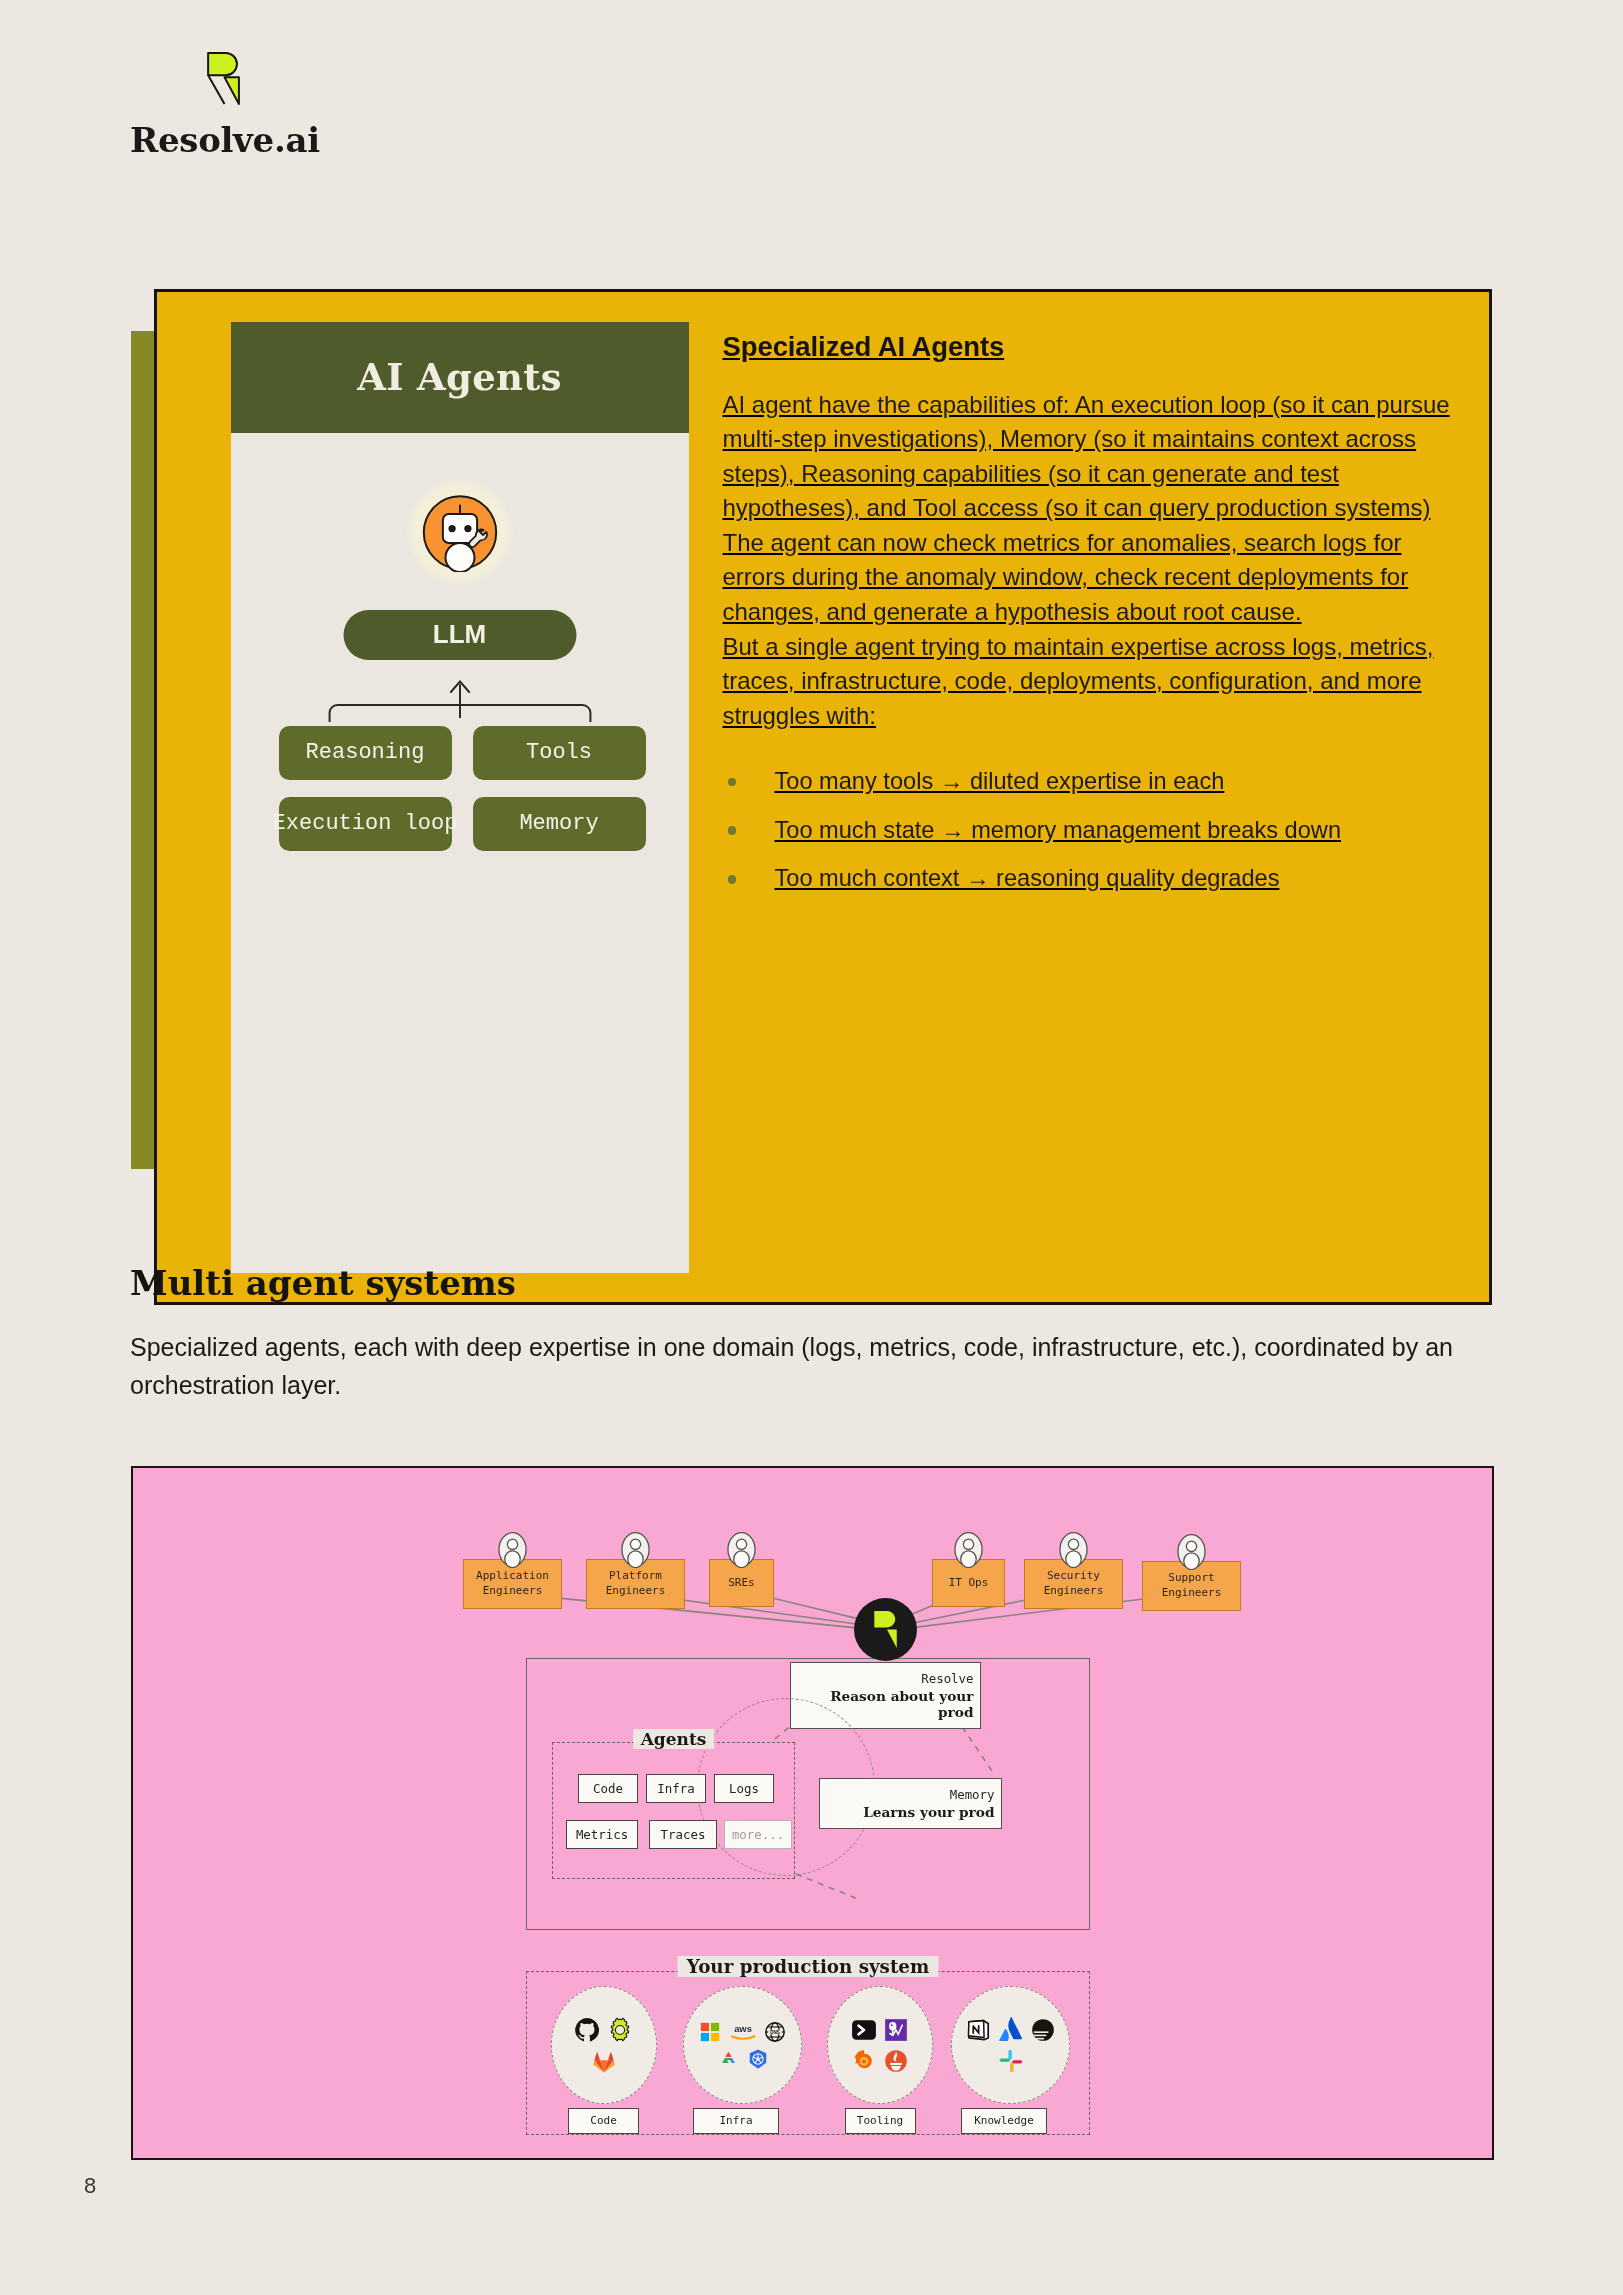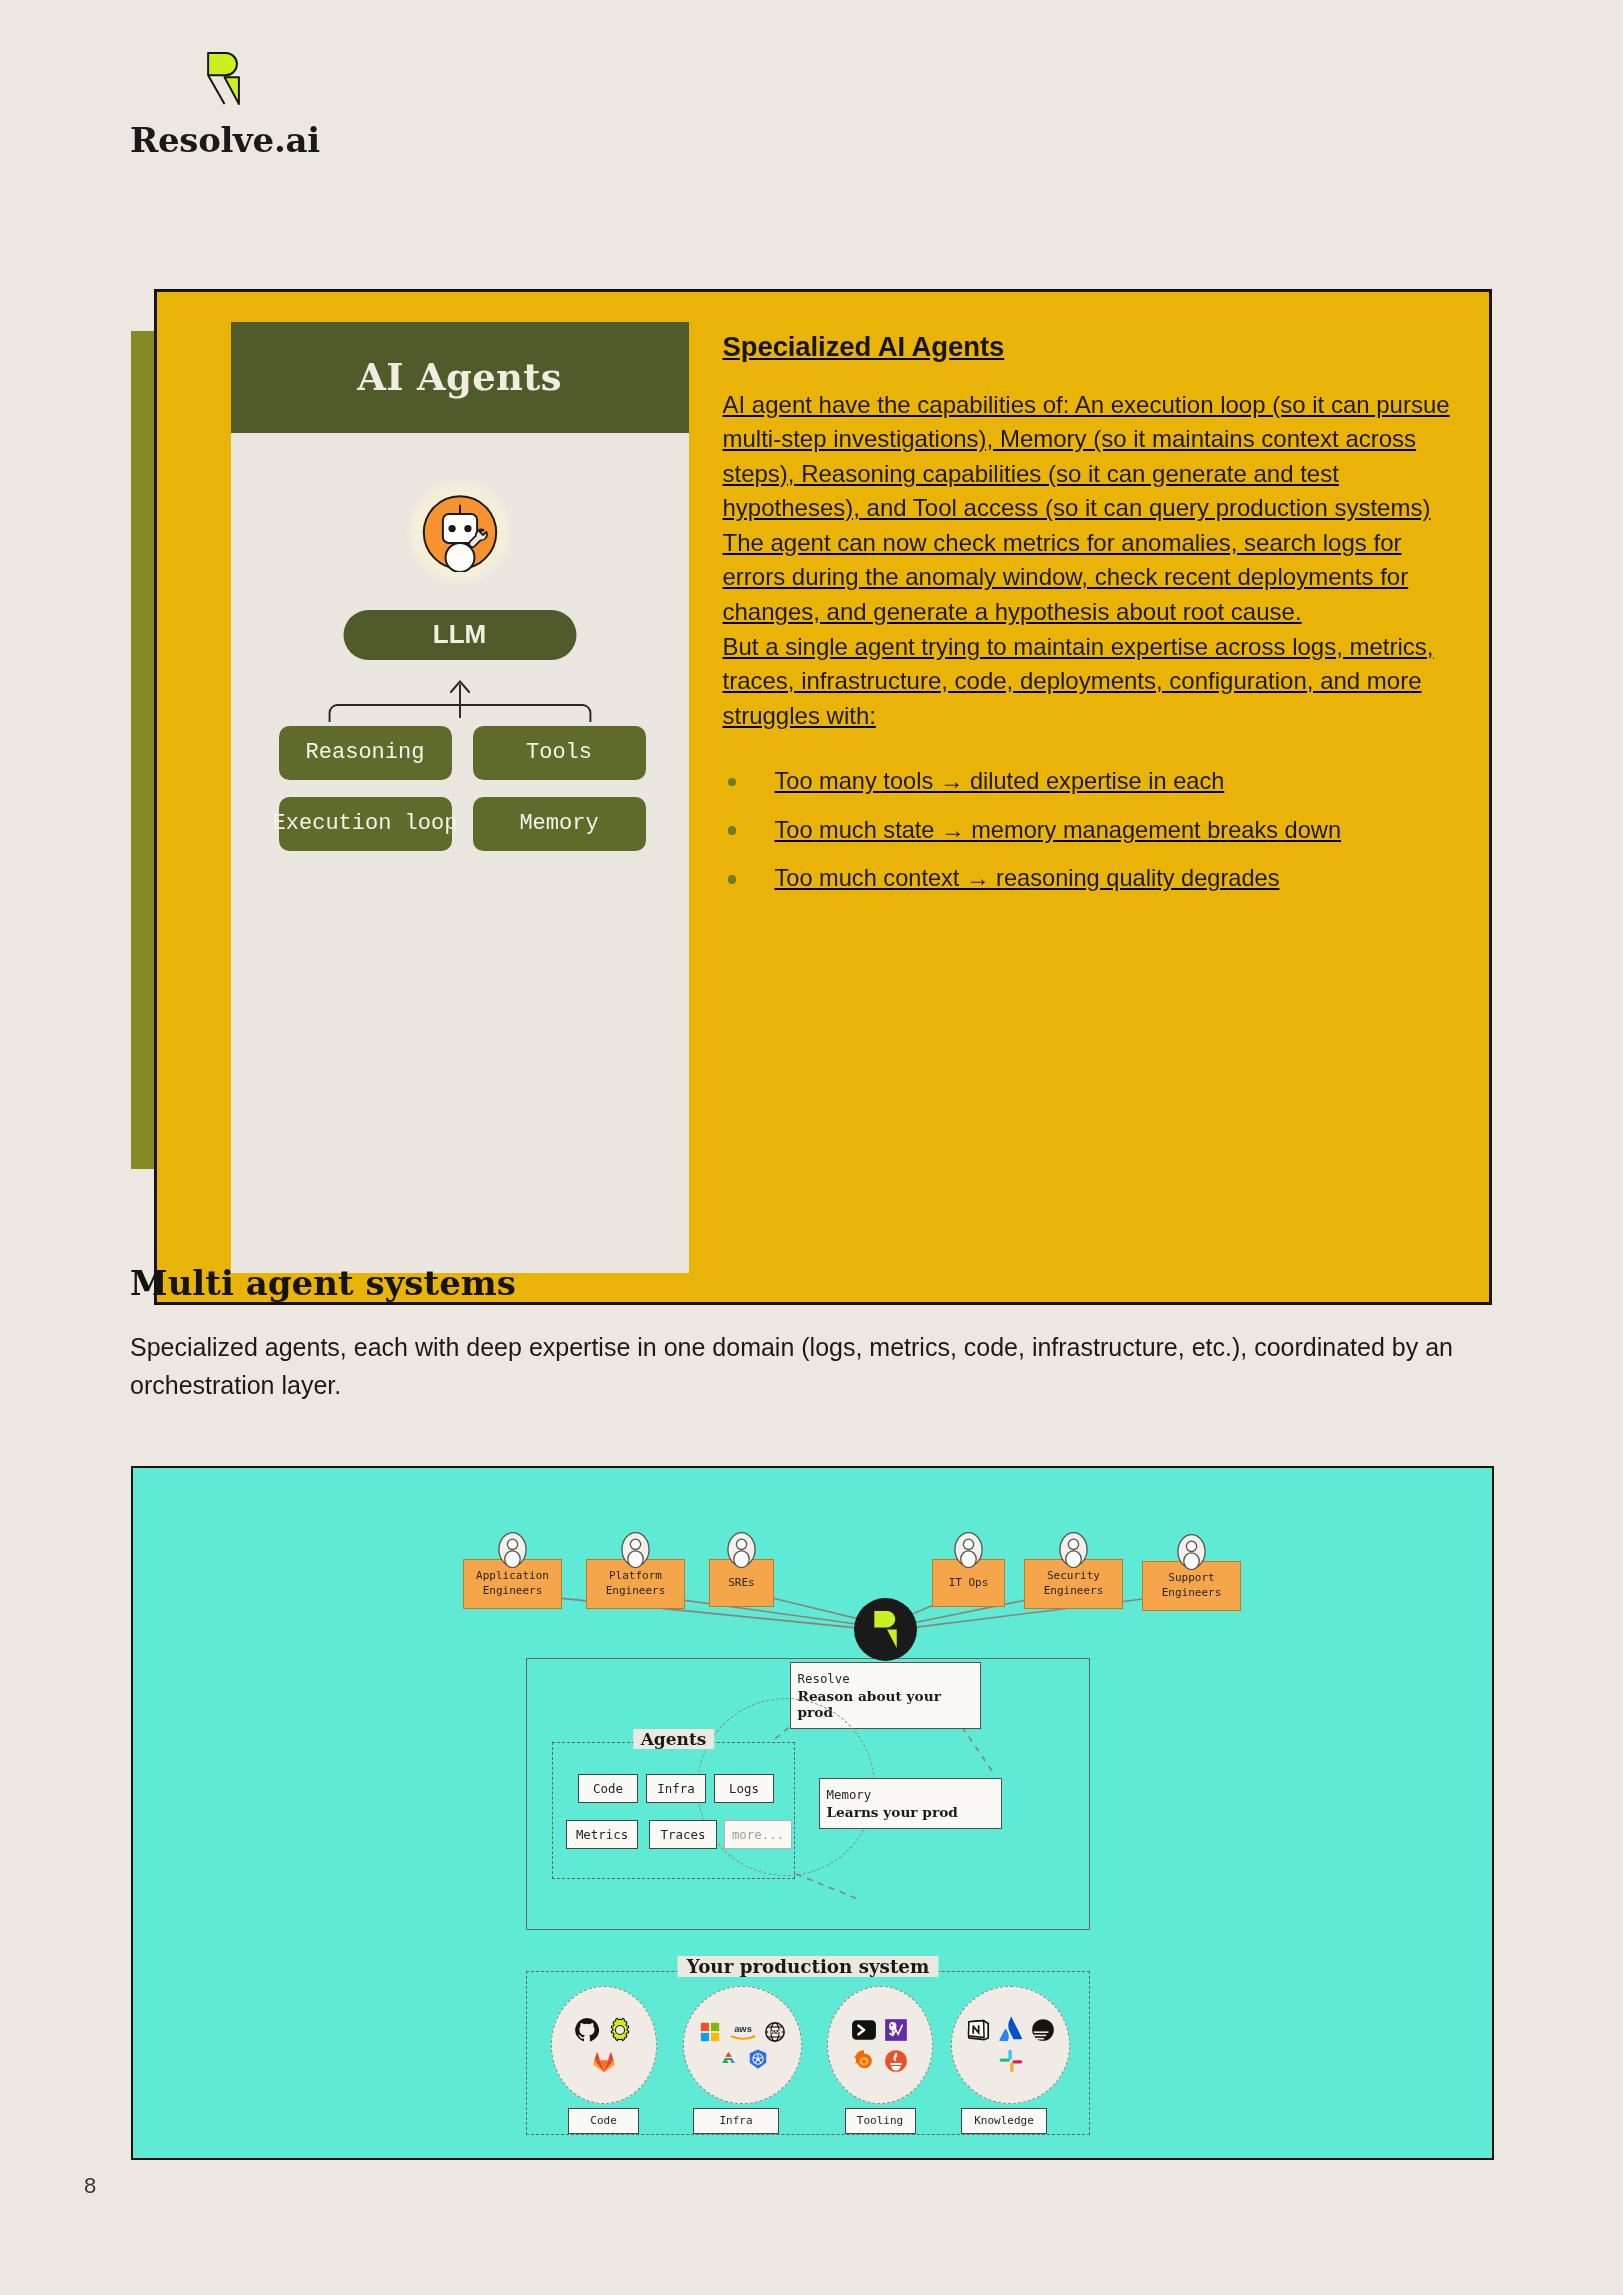--- a/index.html
+++ b/index.html
@@ -77,38 +77,38 @@
   }
   .sec-body {
     position: absolute; left: 130px; top: 1329px; width: 1348px;
     font-size: 25px; line-height: 1.5; color: #1d1a16;
   }
 
   
   .diagram-card {
     position: absolute; left: 131px; top: 1466px;
     width: 1363px; height: 694px;
-    background: #5eead4; border: 2.6px solid #17140f;
+    background: #f9a8d4; border: 2.6px solid #17140f;
   }
   .dg { position: absolute; inset: 0; }
 
   .persona { position: absolute; width: 99px; }
   .persona .ic { display: block; margin: 0 auto -9.2px; }
   .persona .box {
     background: #f5a64a; border: 1.3px solid #c47a22;
     font-family: "DejaVu Sans Mono", monospace; font-size: 11px; line-height: 1.35;
     color: #2a2420; text-align: center; padding: 9.2px 2.6px;
   }
 
   .hub {
     position: absolute; left: 721px; top: 130px; width: 63px; height: 63px;
     border-radius: 50%; background: #1a1a1a; display: flex; align-items: center; justify-content: center;
   }
   .labelbox {
-    position: absolute; background: #faf9f6; border: 1.3px solid #55504a; text-align: left;
+    position: absolute; background: #faf9f6; border: 1.3px solid #55504a; text-align: right;
     padding: 7.9px 6.5px;
   }
   .labelbox .mono { font-family: "DejaVu Sans Mono", monospace; font-size: 12.4px; color: #2a2622; }
   .labelbox .serif { font-family: "DejaVu Serif", serif; font-weight: 700; font-size: 13.7px; color: #1d1a16; margin-top: 2px; }
 
   .orch-box { position: absolute; left: 393px; top: 190px; width: 564px; height: 272px; border: 1.3px solid #6a645d; }
 
   .agents-grp { position: absolute; left: 419px; top: 274px; width: 243px; height: 137px; border: 1.3px dashed #6a645d; }
   .agents-grp .cap {
     position: absolute; left: 50%; top: -14.4px; transform: translateX(-50%);

